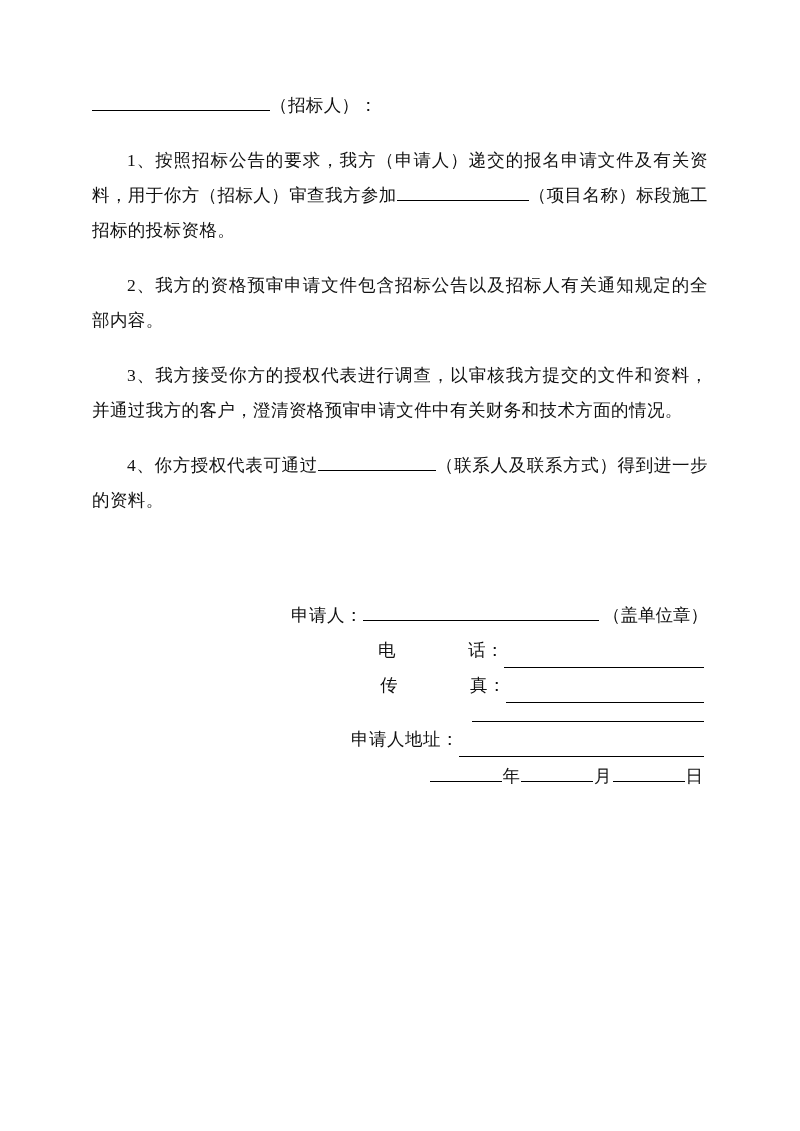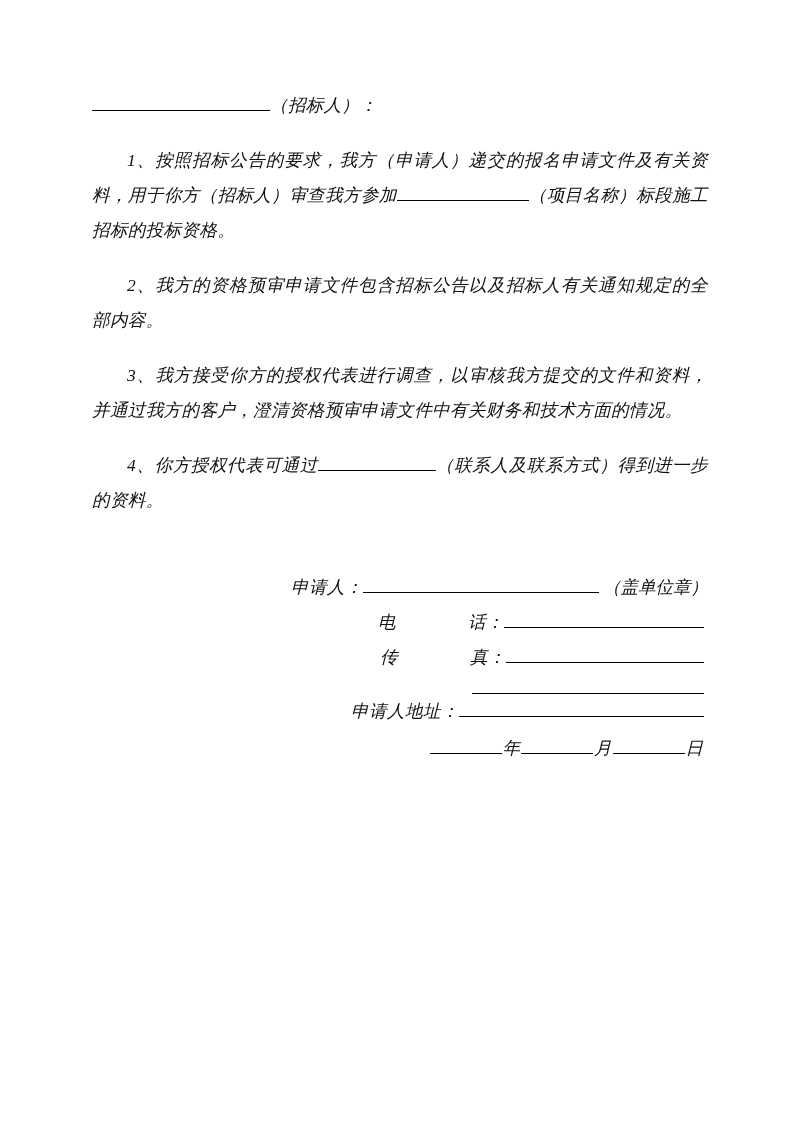--- a/index.html
+++ b/index.html
@@ -19,21 +19,20 @@
     position: relative;
     width: 800px;
     height: 1131px;
     box-sizing: border-box;
     padding: 88px 92px 0 92px;
   }
   .doc-body {
     font-size: 17.5px;
     line-height: 1;
     color: #111;
-    font-style: italic;
   }
   .para {
     margin: 0 0 20px 0;
     text-align: justify;
     text-justify: inter-ideograph;
     line-height: 2.0;
     letter-spacing: 0.4px;
   }
   .para.indent {
     text-indent: 2em;
@@ -42,21 +41,21 @@
     display: inline-block;
     border-bottom: 1px solid #000;
     vertical-align: baseline;
     height: 1.05em;
   }
   .fill-top { width: 178px; }
   .fill-proj { width: 132px; }
   .fill-contact { width: 118px; }
 
   .sign-block {
-    margin-top: 52px;
+    margin-top: 80px;
     font-size: 17.5px;
     line-height: 2.0;
   }
   .sign-row {
     display: flex;
     justify-content: flex-end;
     align-items: baseline;
     white-space: nowrap;
   }
   .sign-label {
@@ -88,21 +87,21 @@
     padding-right: 4px;
   }
   .date-line {
     display: inline-block;
     border-bottom: 1px solid #000;
     height: 1.05em;
     width: 72px;
   }
   .date-unit { padding: 0 1px; }
 
-  .spacer-right { padding-right: 4px; }
+  .spacer-right { padding-right: 4px; align-items: flex-end; }
 </style>
 </head>
 <body>
 
 <div class="page">
   <div class="doc-body">
 
     <p class="para">
       <span class="fill fill-top"></span><span>（招标人）：</span>
     </p>

